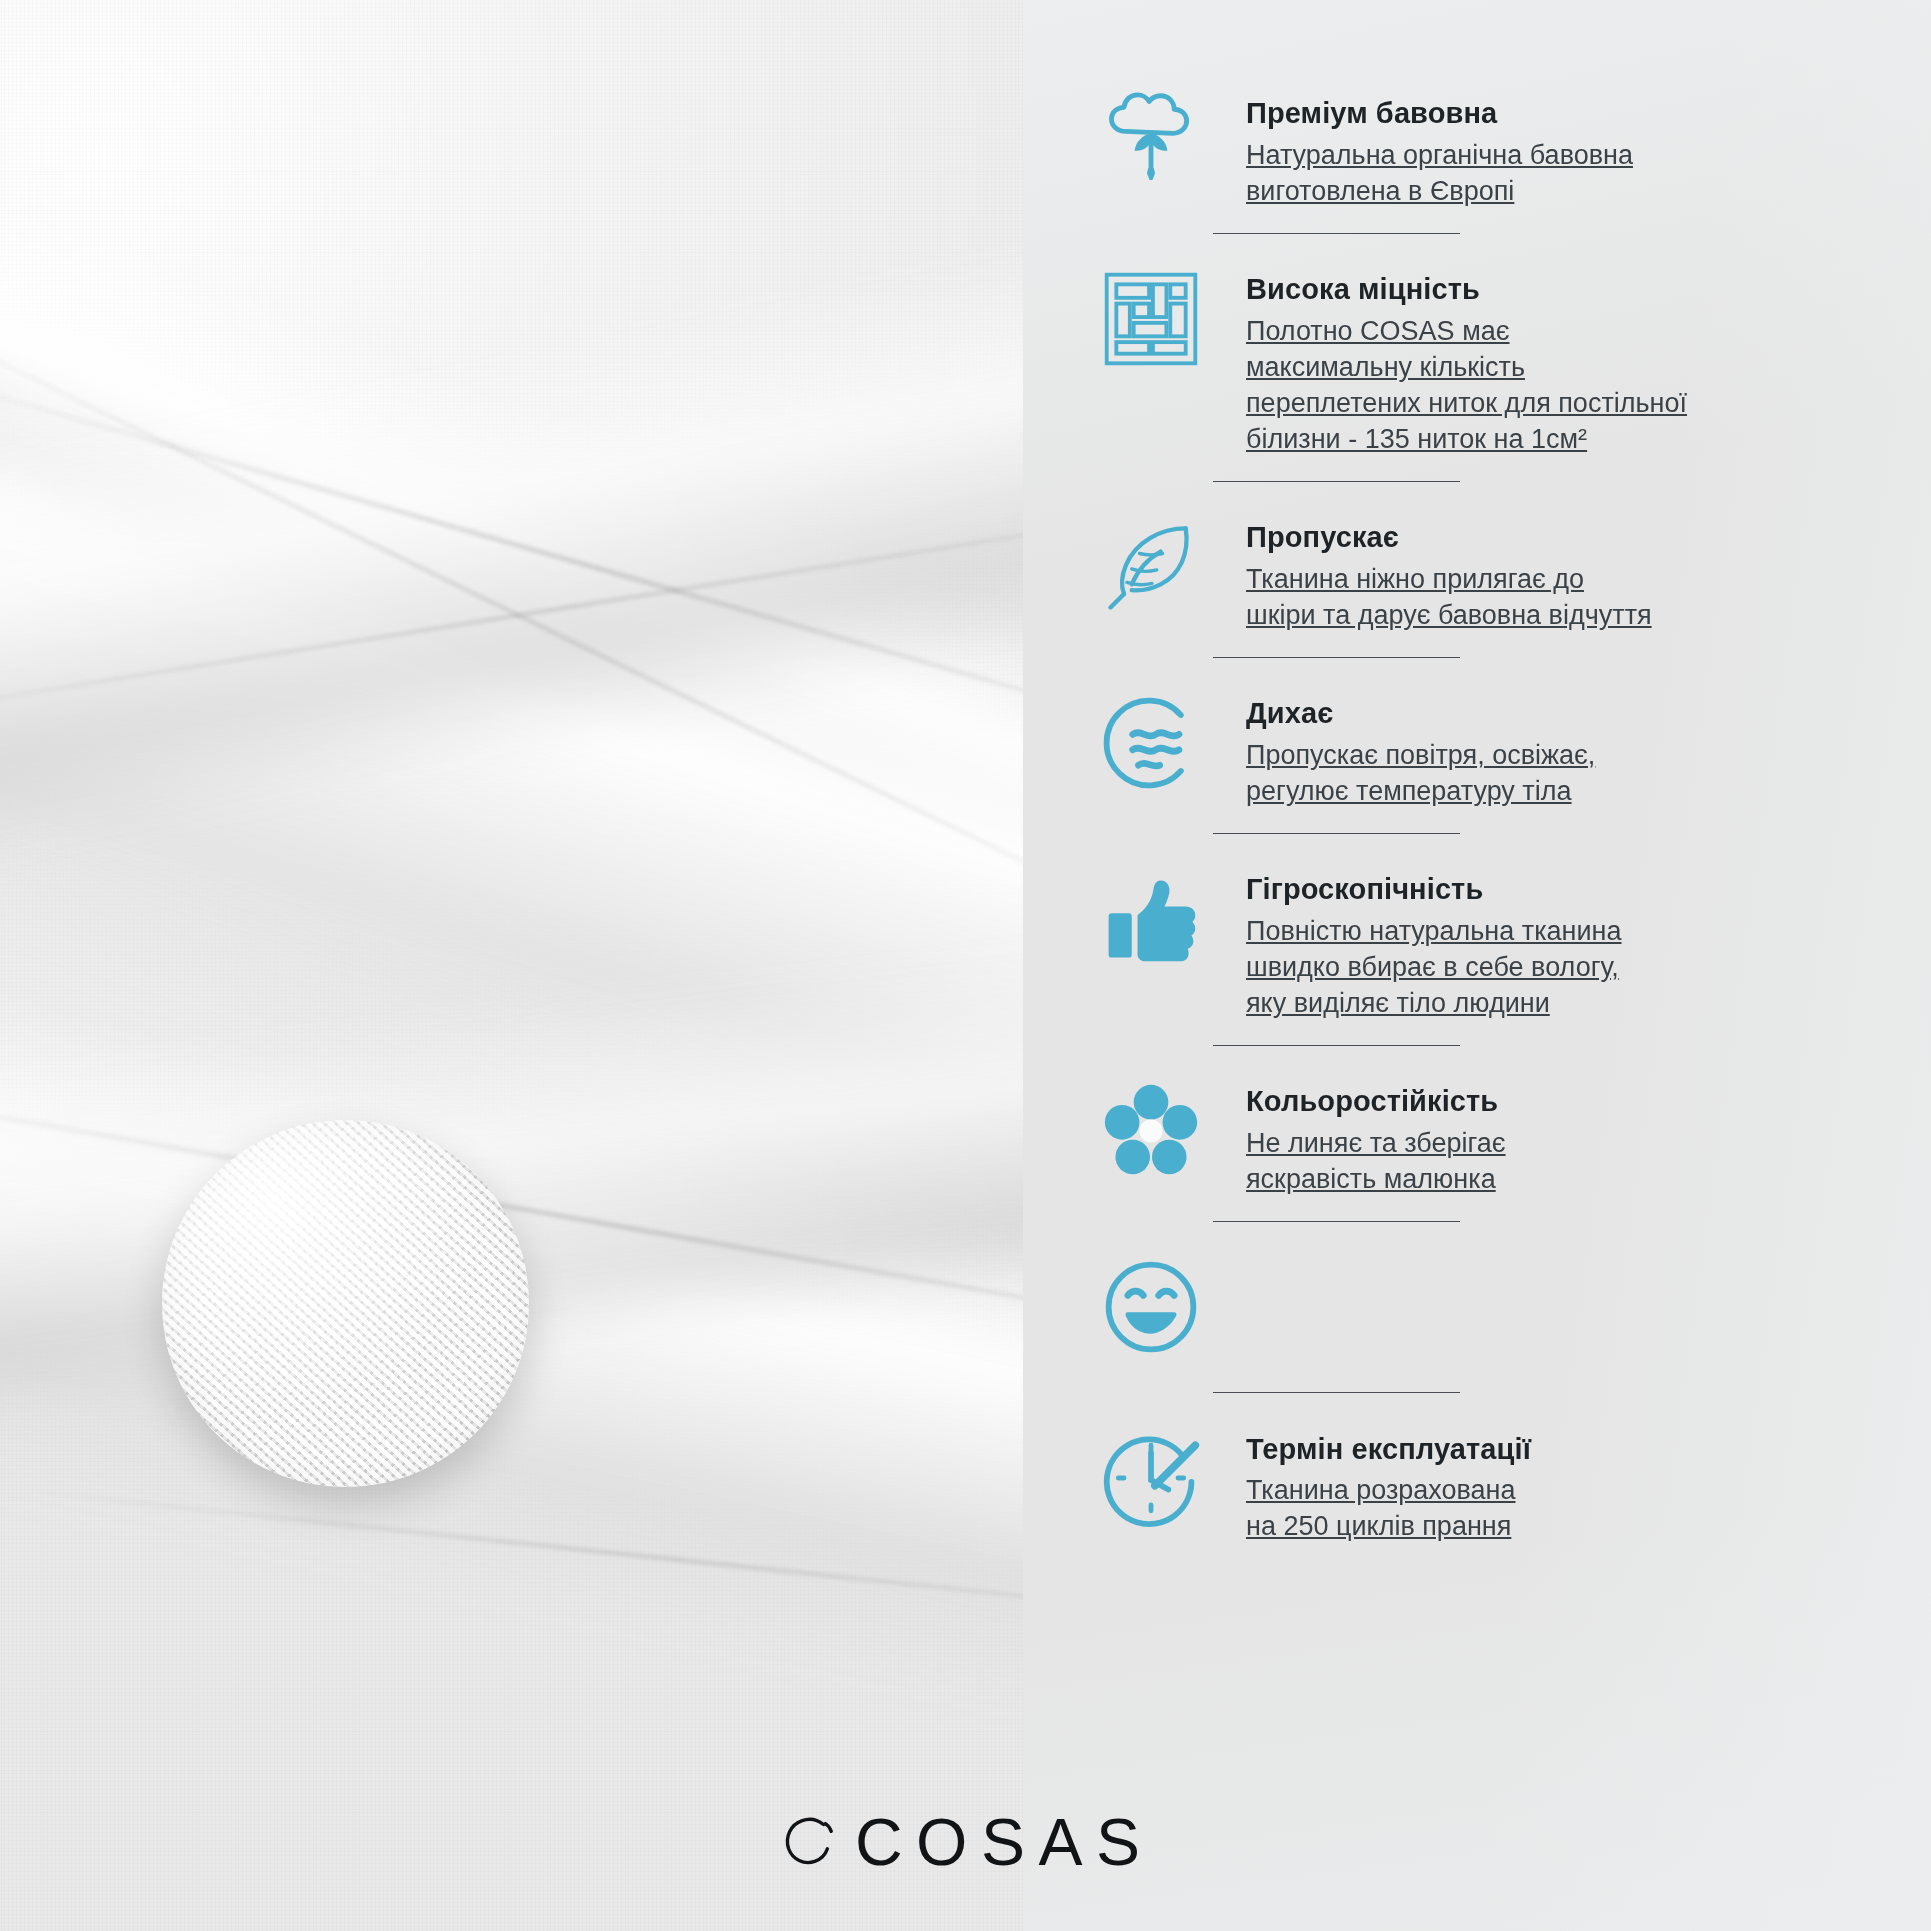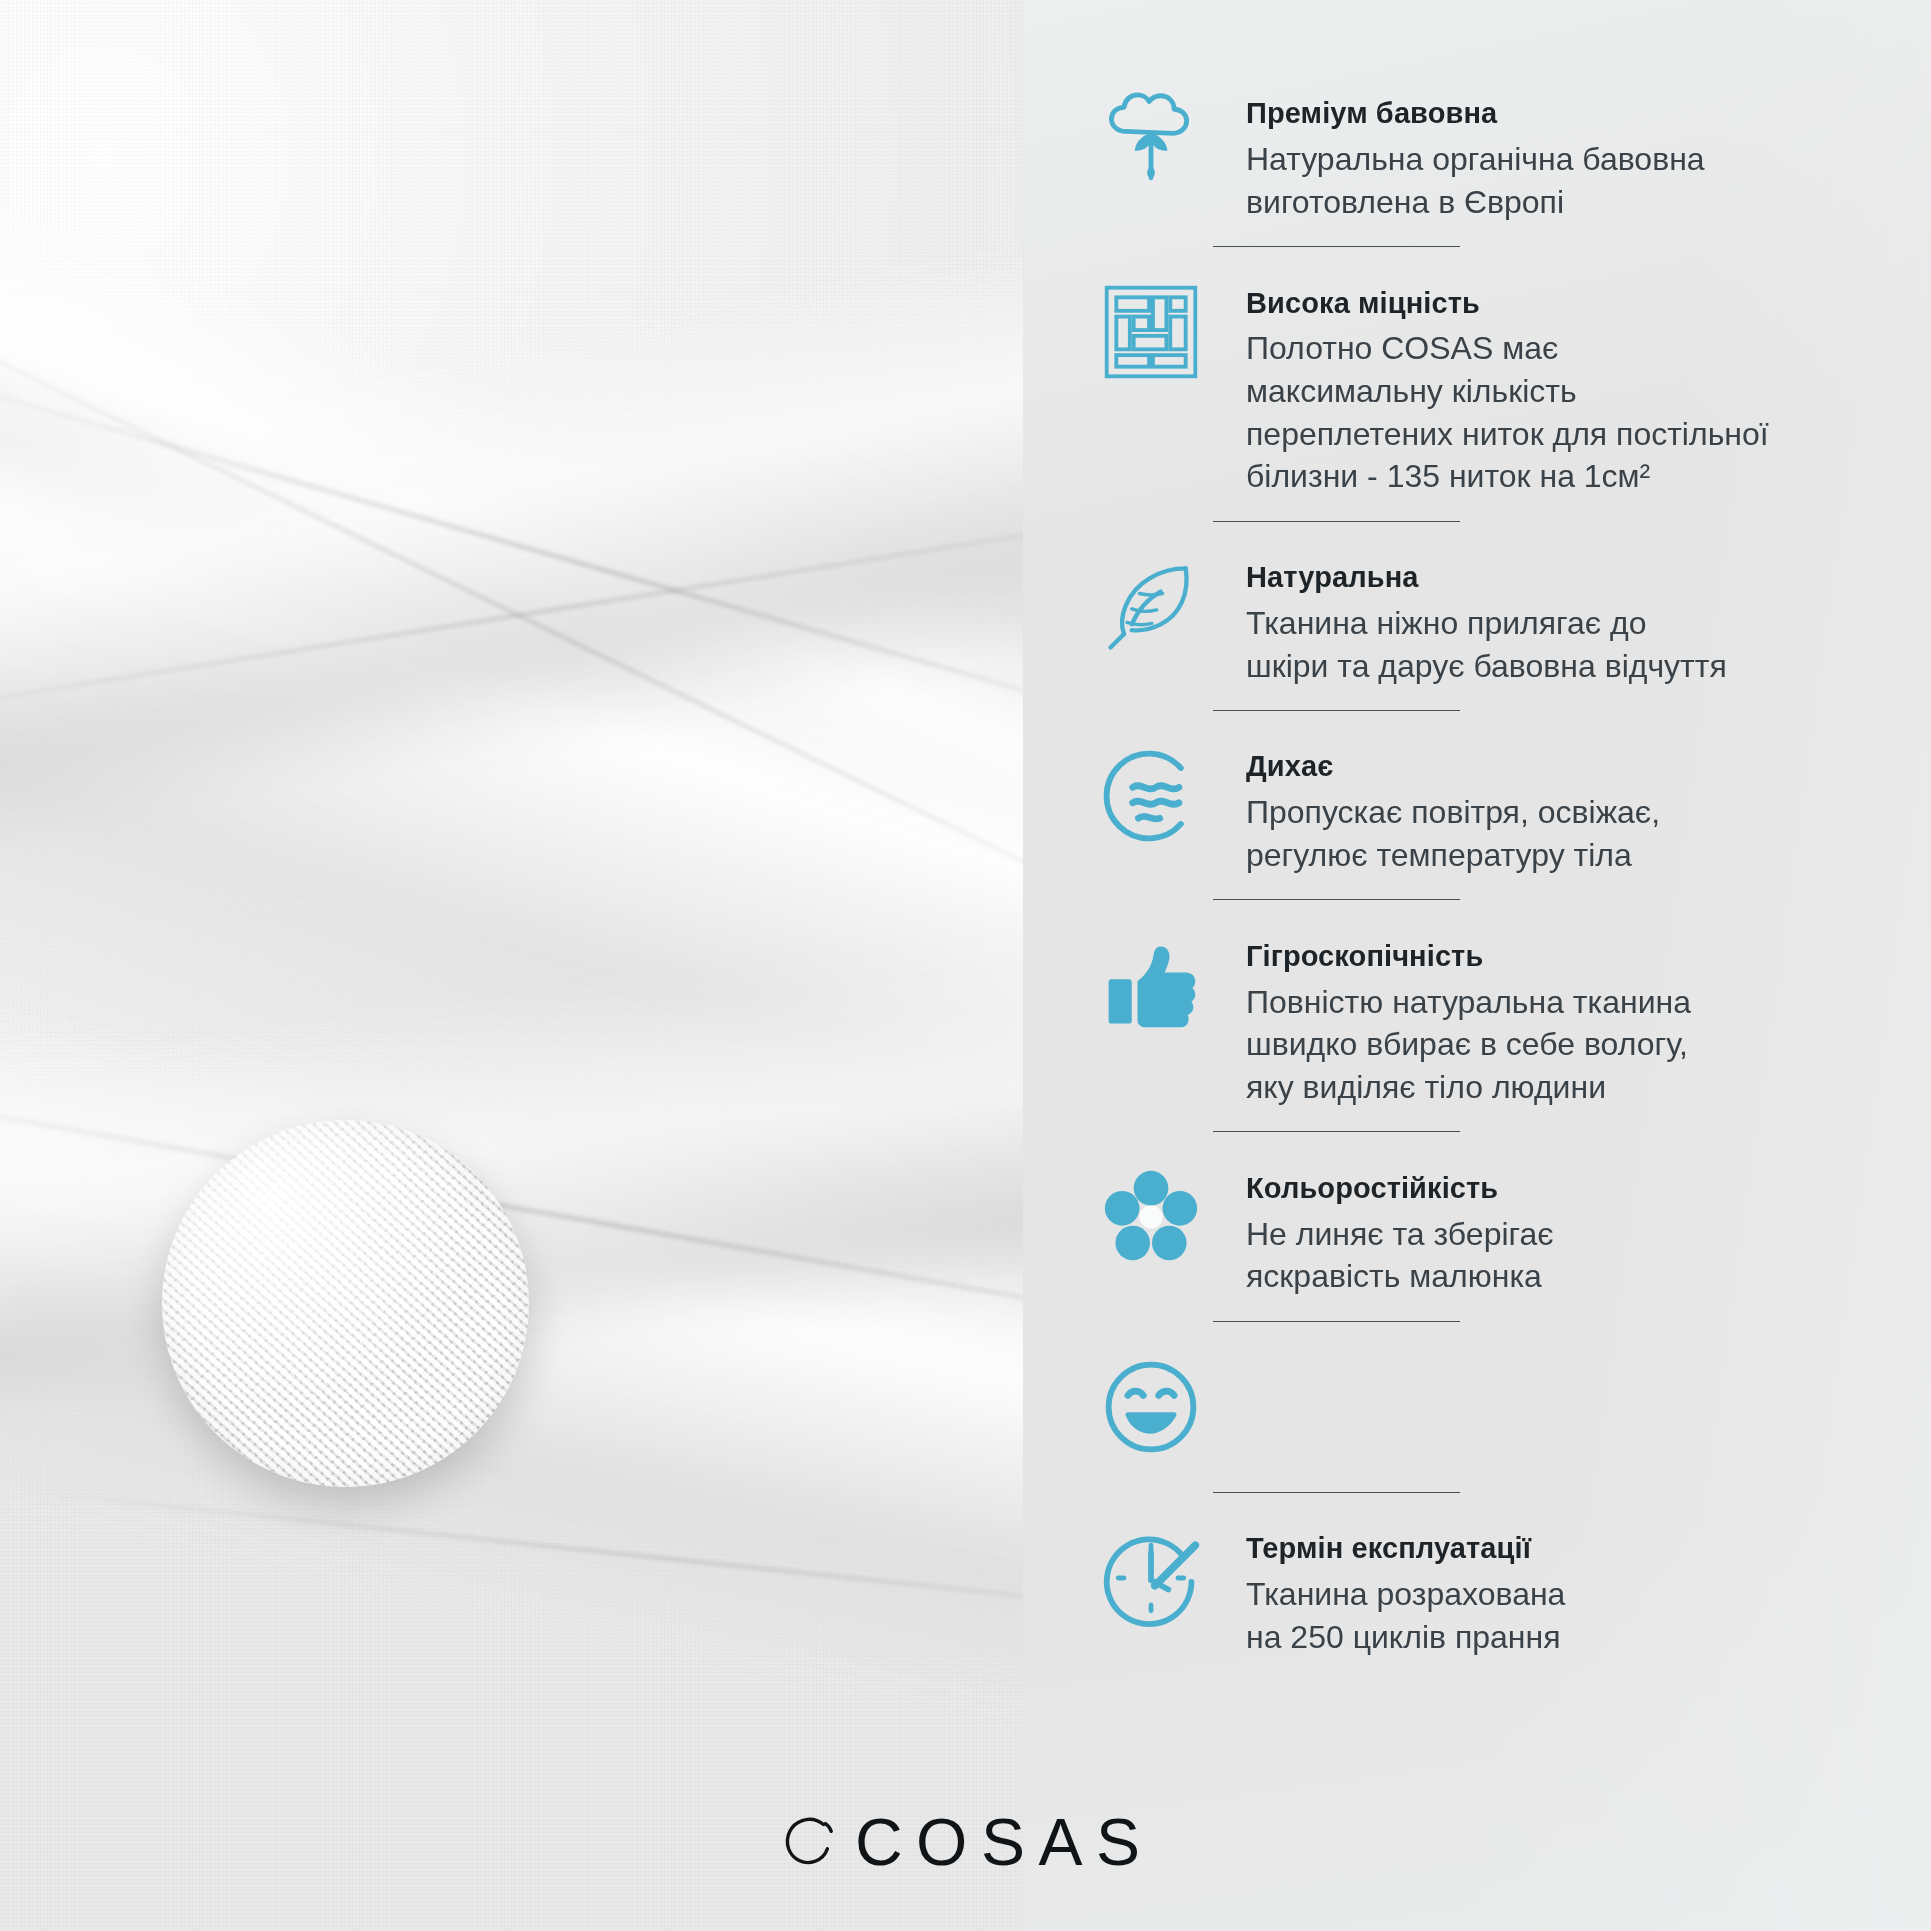--- a/index.html
+++ b/index.html
@@ -166,25 +166,26 @@
   }
   .feature-title {
     font-size: 29px;
     font-weight: bold;
     color: #1d2327;
     letter-spacing: 0.1px;
     margin: 0 0 7.7px 0;
     line-height: 1.18;
   }
   .feature-desc {
-    font-size: 32px;
+    font-size: 27px;
     color: #3a4248;
     line-height: 1.33;
     margin: 0;
     white-space: pre-line;
+    text-decoration: underline;
   }
   .divider {
     height: 1px;
     background: #2b3338;
     opacity: .85;
     margin: 23px 0 23px 124px;
     width: 247px;
   }
 
   
@@ -300,21 +301,21 @@
             <path d="M92 16C66 16 40 30 30 54c-5 12-5 22-2 30"></path>
             <path d="M92 16c4 26-6 48-26 58-10 5-20 7-30 6"></path>
             <path d="M28 84 14 98"></path>
             <path d="M36 74c6-14 16-26 30-34"></path>
             <path d="M44 42c8 2 16 2 24 0" stroke-width="3.5"></path>
             <path d="M36 58c8 3 18 3 26 1" stroke-width="3.5"></path>
             <path d="M31 72c9 3 18 3 26 1" stroke-width="3.5"></path>
           </svg>
         </div>
         <div class="feature-text">
-          <div class="feature-title">Натуральна</div>
+          <div class="feature-title">Пропускає</div>
           <div class="feature-desc">Тканина ніжно прилягає до
 шкіри та дарує бавовна відчуття</div>
         </div>
       </div>
 
       <div class="divider"></div>
 
       <div class="feature">
         <div class="feature-icon">
           <svg width="106" height="106" viewBox="0 0 110 110" fill="none" stroke="currentColor" stroke-width="6" stroke-linecap="round">

